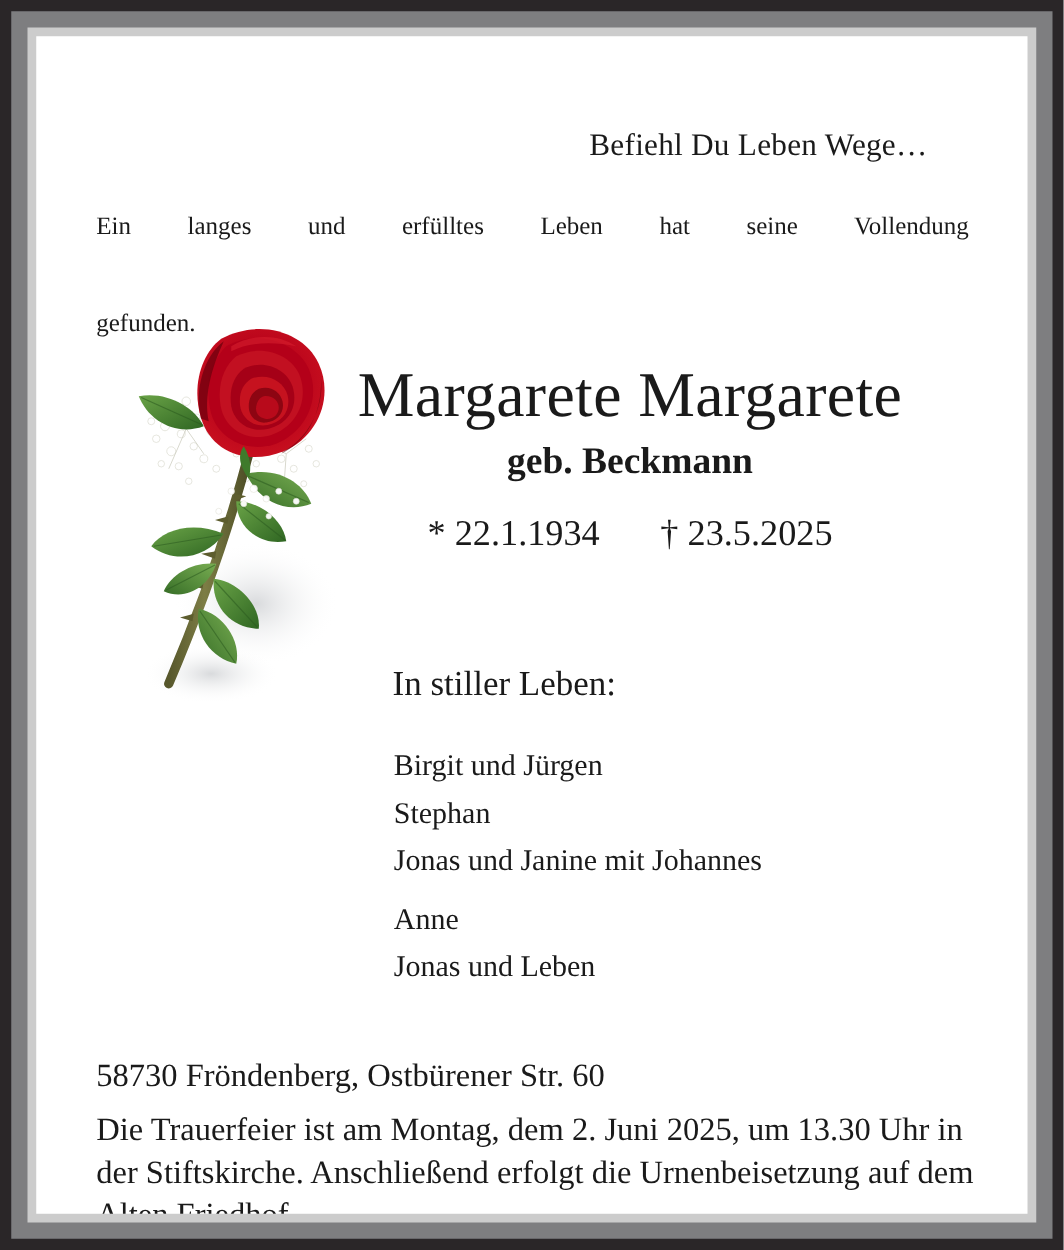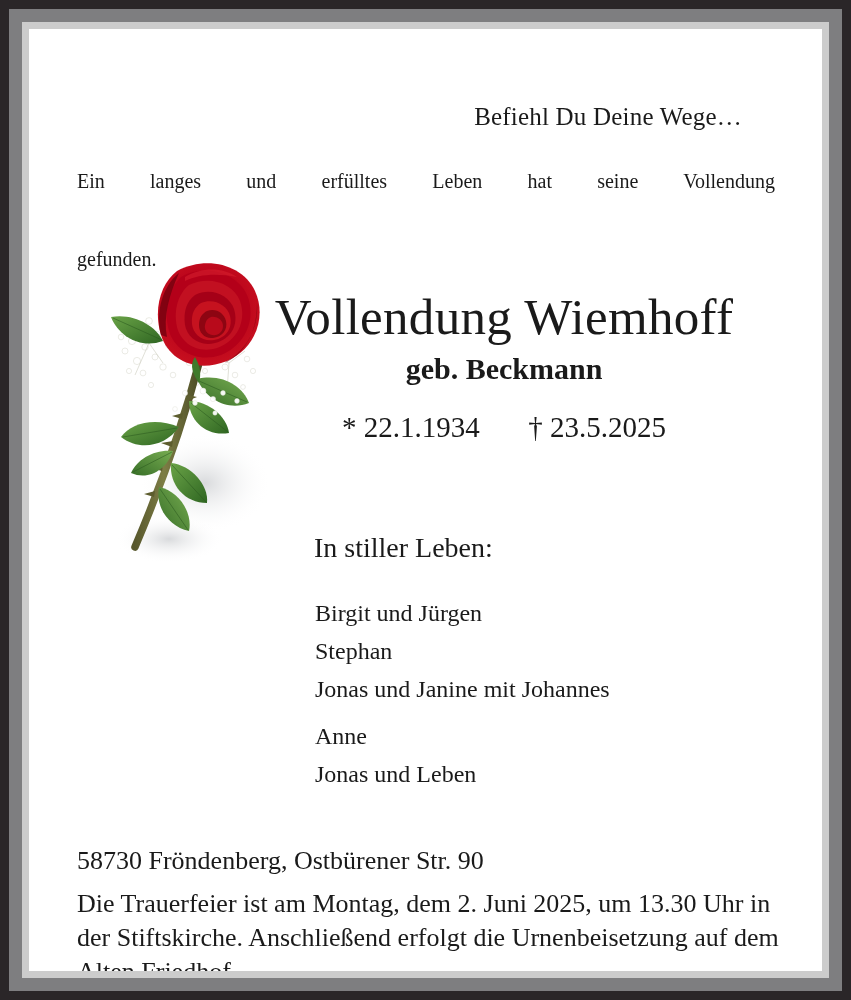--- a/index.html
+++ b/index.html
@@ -151,21 +151,21 @@
   }
 </style>
 </head>
 <body>
 
 <div class="obituary-frame">
  <div class="frame-gray">
   <div class="frame-light">
    <div class="card">
 
-     <div class="motto">Befiehl Du Deine Wege…</div>
+     <div class="motto">Befiehl Du Leben Wege…</div>
 
      <div class="intro">
        <span class="line1">Ein langes und erfülltes Leben hat seine Vollendung</span>
        <span class="line2">gefunden.</span>
      </div>
 
      <div class="rose-art">
        <svg viewBox="0 0 200 312" xmlns="http://www.w3.org/2000/svg" aria-hidden="true">
          <defs>
            <radialGradient id="petalCore" cx="48%" cy="44%" r="58%">
@@ -290,39 +290,39 @@
                 <circle cx="146" cy="142" r="2.4"></circle>
            <circle cx="108" cy="142" r="2.6"></circle>
                 <circle cx="160" cy="150" r="2.4"></circle>
            <circle cx="98" cy="158" r="2.4"></circle>
                 <circle cx="138" cy="162" r="2.2"></circle>
          </g>
        </svg>
      </div>
 
      <div class="name-block">
-       <div class="deceased-name">Vollendung Wiemhoff</div>
+       <div class="deceased-name">Margarete Margarete</div>
        <div class="maiden-name">geb. Beckmann</div>
        <div class="life-dates">
          <span>* 22.1.1934</span>
          <span class="gap"></span>
          <span>† 23.5.2025</span>
        </div>
      </div>
 
      <div class="mourn-heading">In stiller Leben:</div>
 
      <div class="mourn-list">
        <div>Birgit und Jürgen</div>
        <div>Stephan</div>
        <div>Jonas und Janine mit Johannes</div>
        <div class="grp-gap"></div>
        <div>Anne</div>
        <div>Jonas und Leben</div>
      </div>
 
-     <div class="address-line">58730 Fröndenberg, Ostbürener Str. 90</div>
+     <div class="address-line">58730 Fröndenberg, Ostbürener Str. 60</div>
      <div class="ceremony-text">Die Trauerfeier ist am Montag, dem 2. Juni 2025, um 13.30 Uhr in der Stiftskirche. Anschließend erfolgt die Urnenbeisetzung auf dem Alten Friedhof.</div>
 
    </div>
   </div>
  </div>
 </div>
 
 </body></html>

